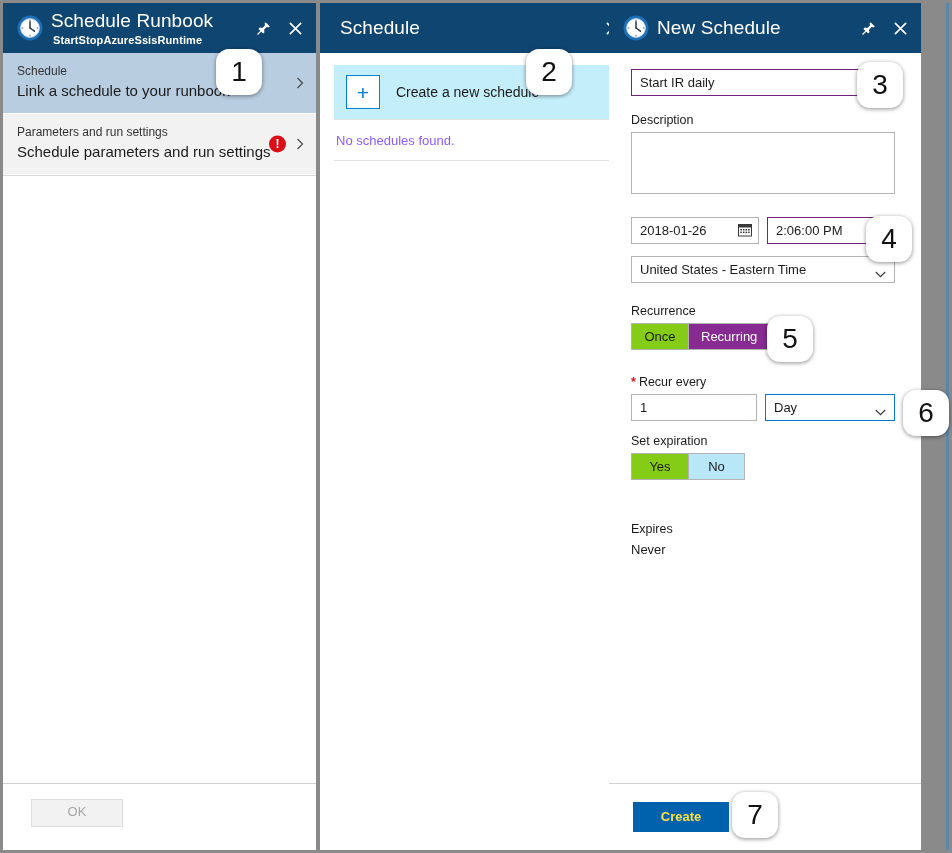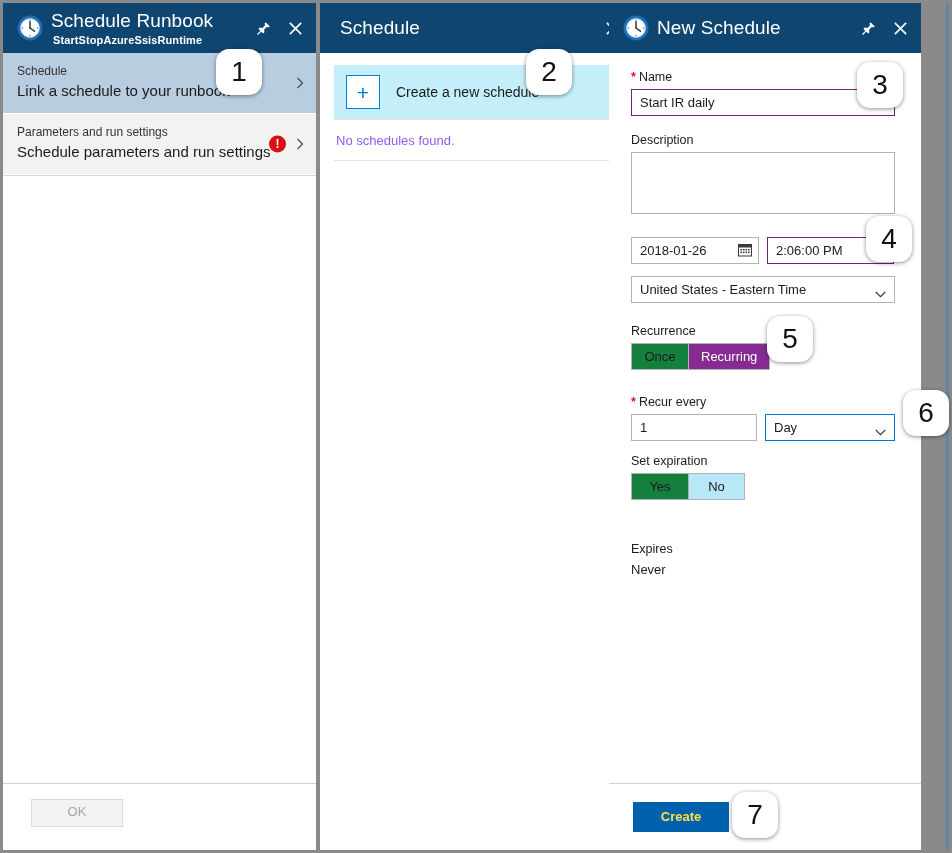--- a/index.html
+++ b/index.html
@@ -124,21 +124,21 @@
   }
   .date-wrap{position:relative;width:128px;}
   .cal-ico{position:absolute;right:7px;top:6px;width:14px;height:14px;cursor:pointer;}
   .time-wrap{position:relative;width:128px;margin-left:8px;}
   .sel-wrap{position:relative;width:264px;}
   .sel-chev{position:absolute;right:9px;top:10px;width:11px;height:7px;pointer-events:none;}
 
   .toggle{display:inline-flex;border:1px solid #b3b3b3;height:27px;box-sizing:border-box;}
   .toggle > div{
     min-width:56px;padding:0 12px;display:flex;align-items:center;justify-content:center;
-    font-size:13px;color:#1b1b1b;background:#15803d;cursor:pointer;box-sizing:border-box;
+    font-size:13px;color:#1b1b1b;background:#84cc16;cursor:pointer;box-sizing:border-box;
   }
   .toggle > div + div{border-left:1px solid #b3b3b3;}
   .toggle > div.on-purple{background:#872a92;color:#ffffff;}
   .toggle > div.on-blue{background:#b8e7f7;color:#1b1b1b;}
   .sp-12{height:12px;}
   .sp-16{height:16px;}
   .sp-20{height:20px;}
   .sp-24{height:24px;}
 
   .expires-lbl{font-size:12.5px;color:#1b1b1b;line-height:18px;}
@@ -276,23 +276,20 @@
           <svg width="15" height="15" viewBox="0 0 16 16">
               <path d="M2 2 L14 14 M14 2 L2 14" stroke="#ffffff" stroke-width="1.7"></path>
             </svg>
         </div>
       </div>
     </div>
 
     <div class="form">
 
       
-      <div class="fld-label">
-        <span class="req">*</span><span>Name</span>
-      </div>
       <div class="name-wrap">
         <input class="inp focus w-full" type="text" value="Start IR daily" style="">
         <span class="check">
           <svg width="14" height="14" viewBox="0 0 14 14">
               <path d="M1.8 7.2 L5 10.4 L12 2.6" fill="none" stroke="#6fa31c" stroke-width="1.8"></path>
             </svg>
         </span>
       </div>
 
       <div class="sp-16"></div>

